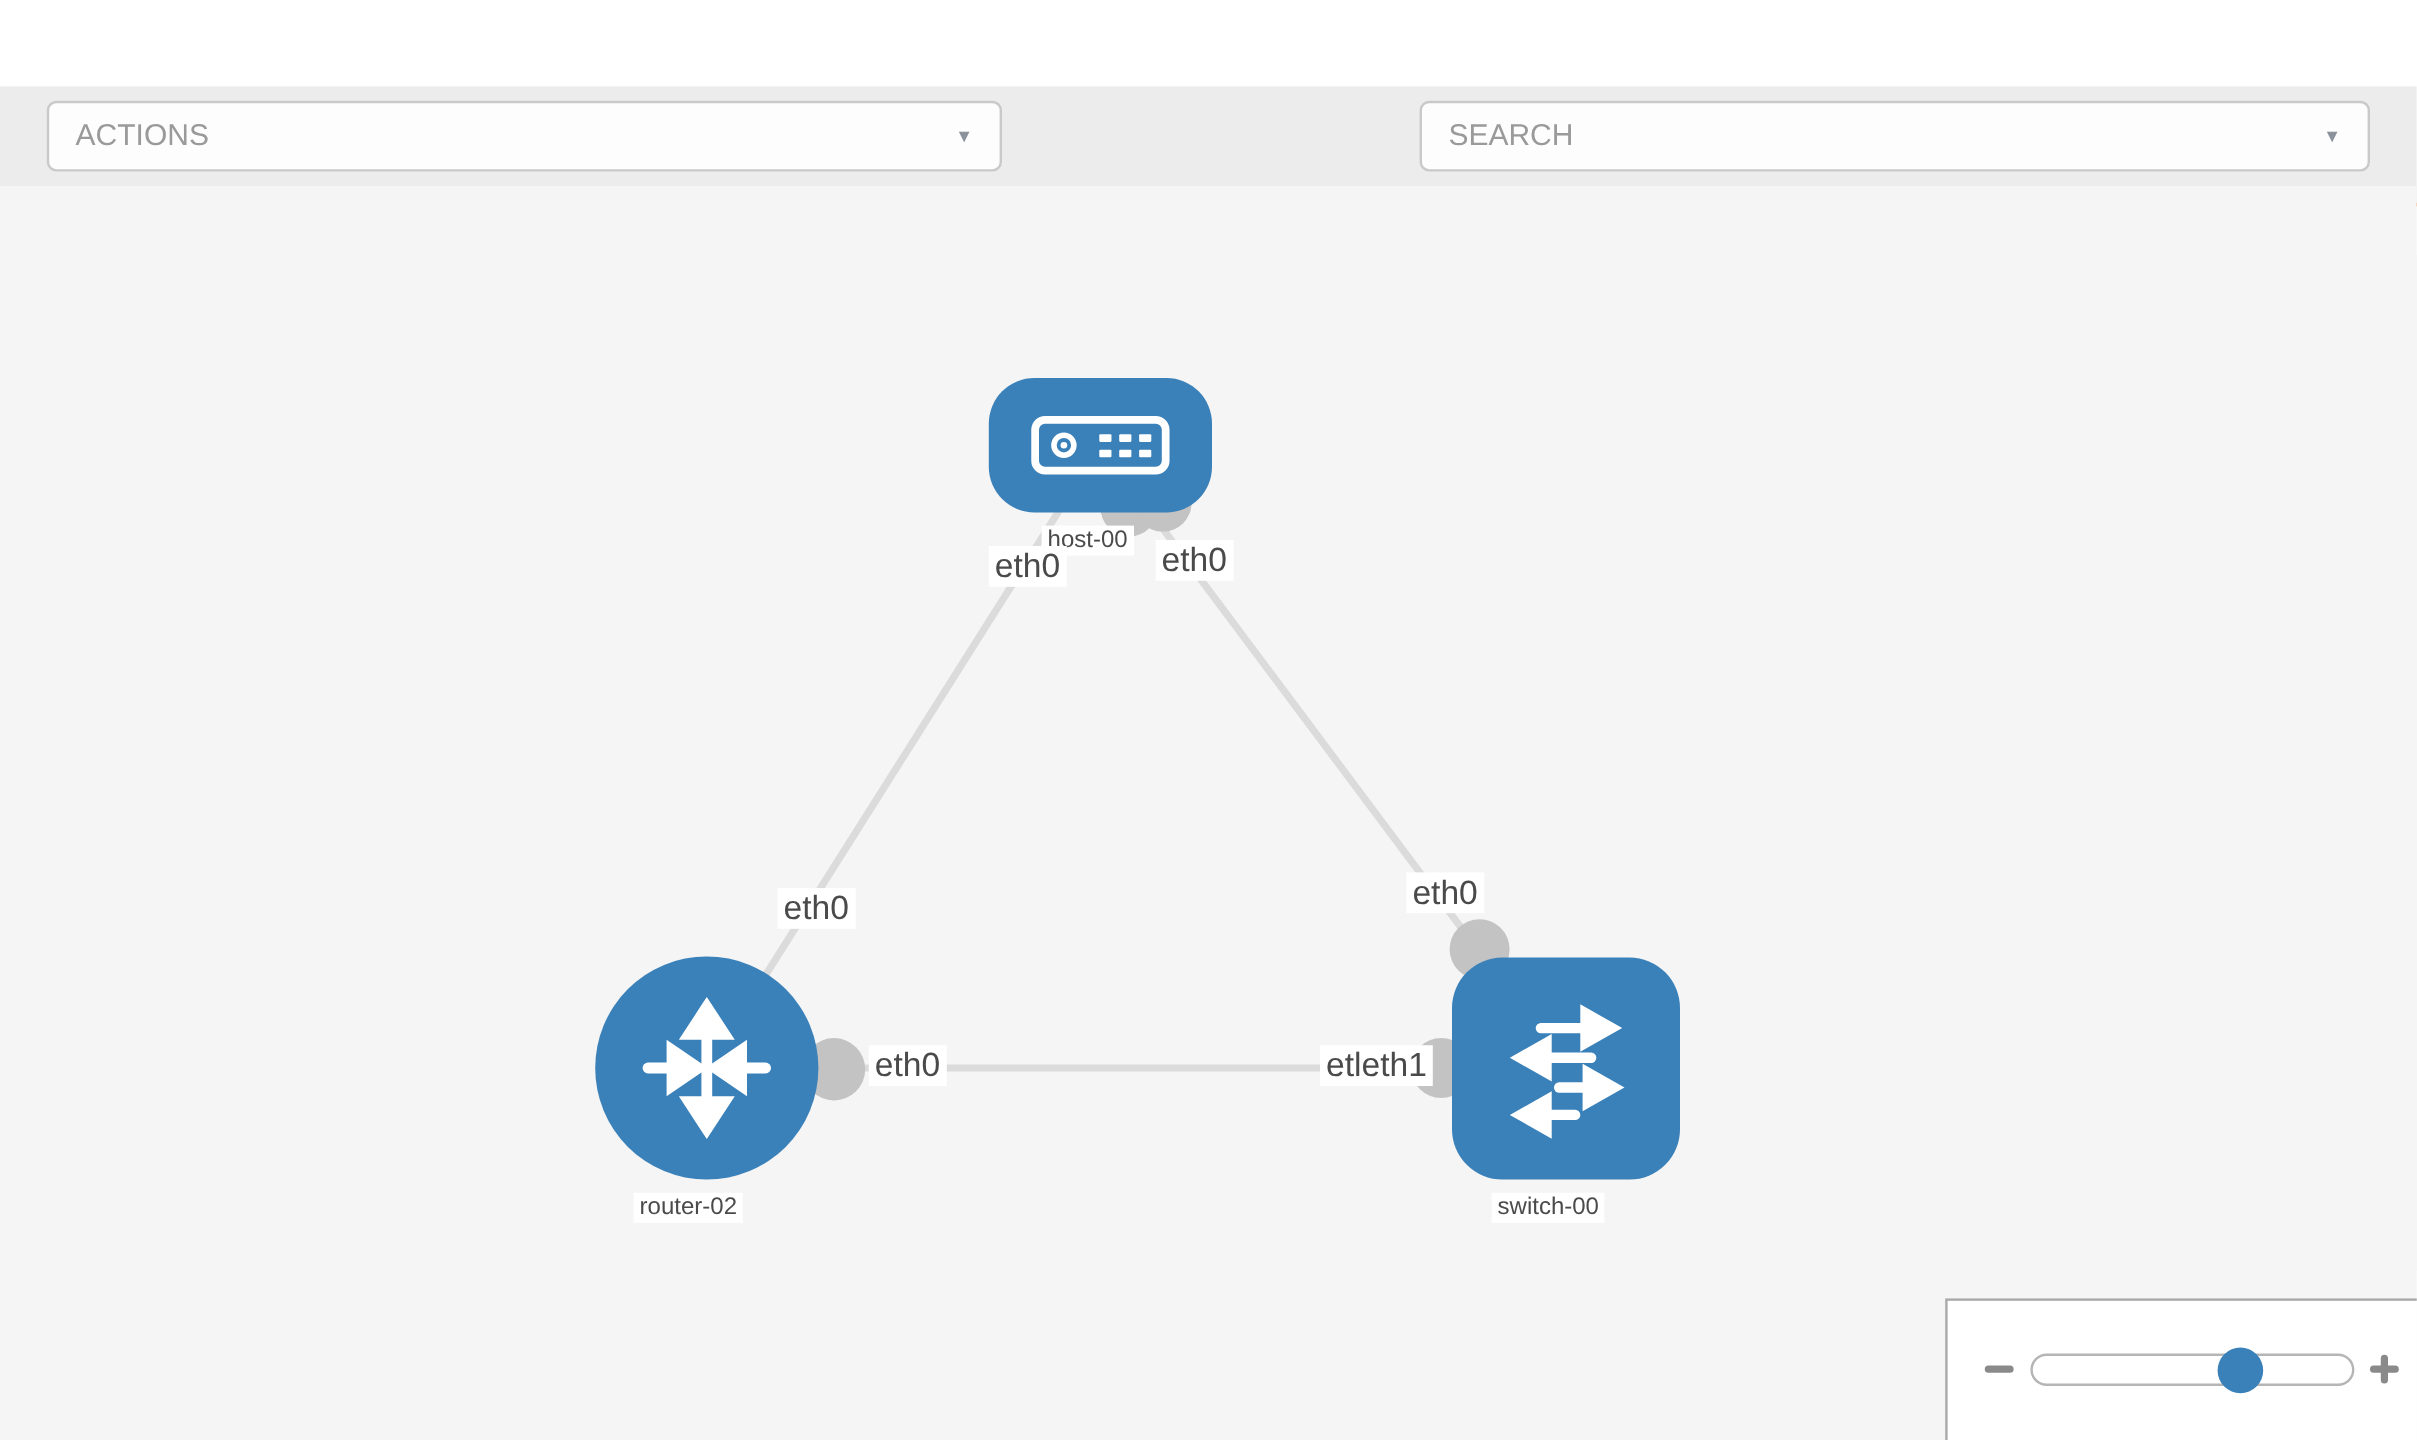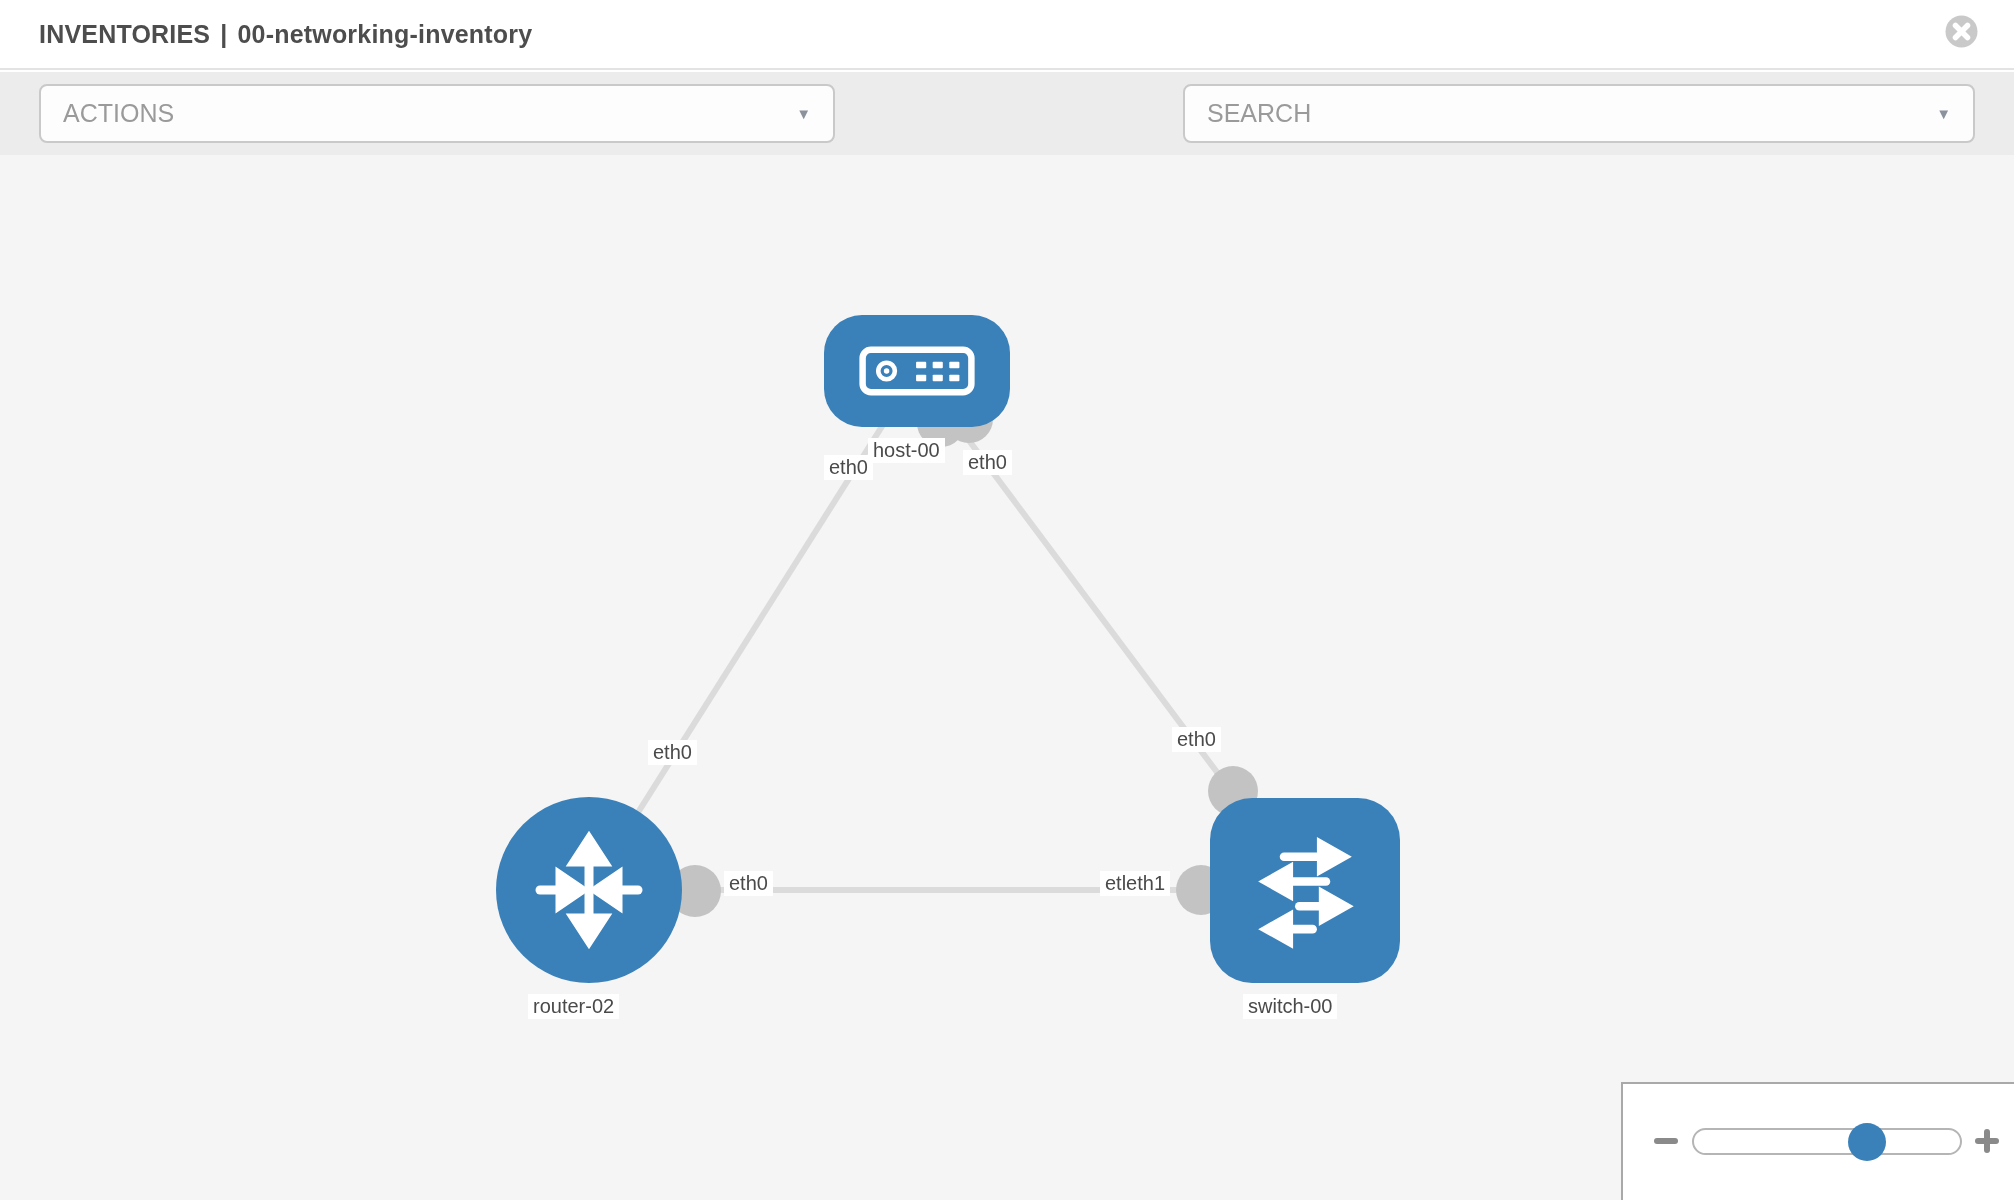--- a/index.html
+++ b/index.html
@@ -37,21 +37,21 @@
 
   .node { position:absolute; background:#3a80b9; display:flex; align-items:center;
           justify-content:center; cursor:pointer; }
   .node-host   { left:824px; top:160px; width:186px; height:112px; border-radius:38px; }
   .node-router { left:496px; top:642px; width:186px; height:186px; border-radius:50%; }
   .node-switch { left:1210px; top:643px; width:190px; height:185px; border-radius:42px; }
 
   .chip { position:absolute; background:#ffffff; color:#4a4a4a; white-space:nowrap;
           padding:1px 5px; line-height:1.15; }
   .node-label { font-size:20px; }
-  .iface-label { font-size:20px; }
+  .iface-label { font-size:28px; }
 
   .lbl-host    { left:868px; top:283px; }
   .lbl-router  { left:528px; top:839px; }
   .lbl-switch  { left:1243px; top:839px; }
   .if-host-left  { left:824px; top:300px; }
   .if-host-right { left:963px; top:295px; }
   .if-router-up  { left:648px; top:585px; }
   .if-router-right { left:724px; top:716px; }
   .if-switch-top { left:1172px; top:572px; }
   .if-switch-left { left:1100px; top:716px;text-align:right; }
@@ -71,32 +71,20 @@
   .zoom-track { position:absolute; left:69px; top:44px; width:270px; height:27px;
                 background:#ffffff; border:2px solid #b5b5b5; border-radius:14px; cursor:pointer; }
   .zoom-thumb { position:absolute; left:154px; top:-7px; width:38px; height:38px;
                 border-radius:50%; background:#3a80b9; cursor:pointer; }
 </style>
 </head>
 <body>
 
 <div class="app">
 
-  <div class="header">
-    <div class="title">
-      <span>INVENTORIES</span><span class="sep">|</span><span>00-networking-inventory</span>
-    </div>
-    <div class="close-btn">
-      <svg width="33" height="33" viewBox="0 0 33 33">
-        <circle cx="16.5" cy="16.5" r="16" fill="#c9c9c9"></circle>
-        <line x1="10.5" y1="10.5" x2="22.5" y2="22.5" stroke="#ffffff" stroke-width="5.5" stroke-linecap="round"></line>
-        <line x1="22.5" y1="10.5" x2="10.5" y2="22.5" stroke="#ffffff" stroke-width="5.5" stroke-linecap="round"></line>
-      </svg>
-    </div>
-  </div>
 
   <div class="toolbar">
     <div class="combo combo-actions">
       <span>ACTIONS</span>
       <span class="caret">▼</span>
     </div>
 
     <div class="tool-icon tool-wrench">
       <svg width="40" height="40" viewBox="0 0 24 24">
         <g transform="scale(-1,1) translate(-24,0)">

